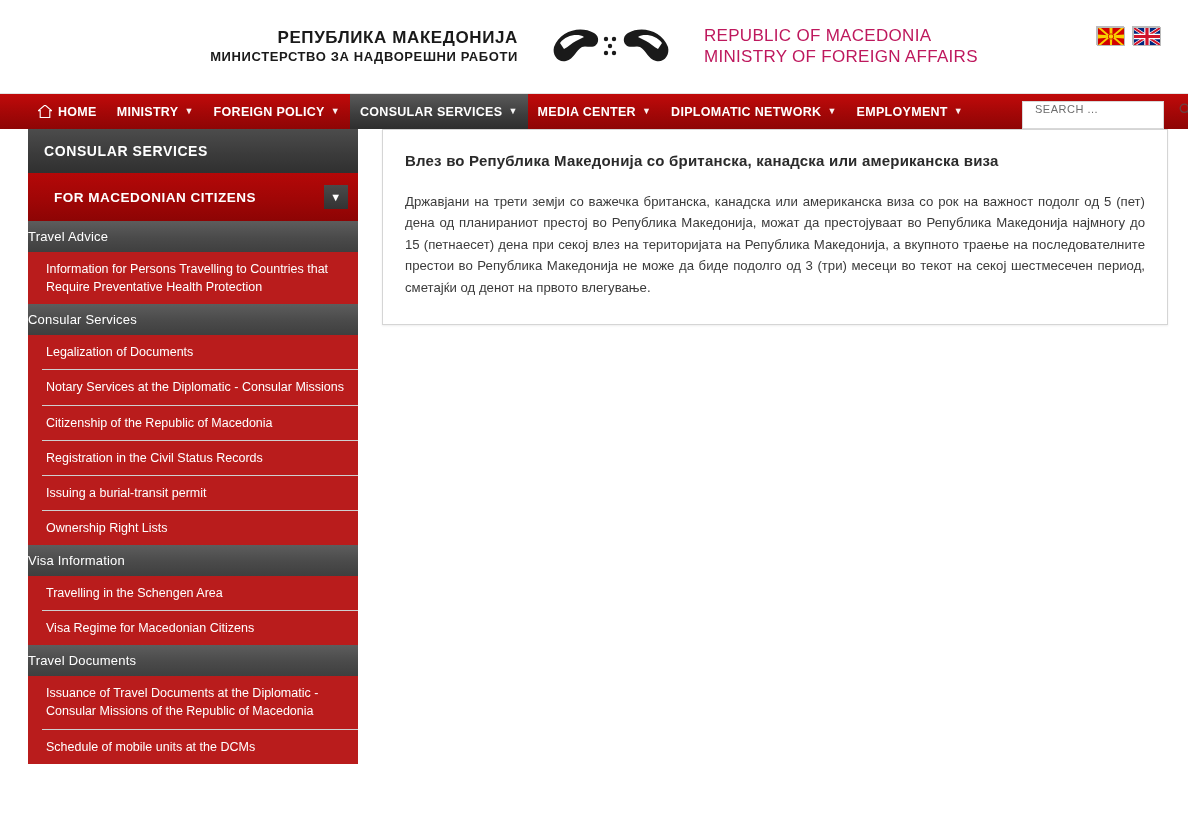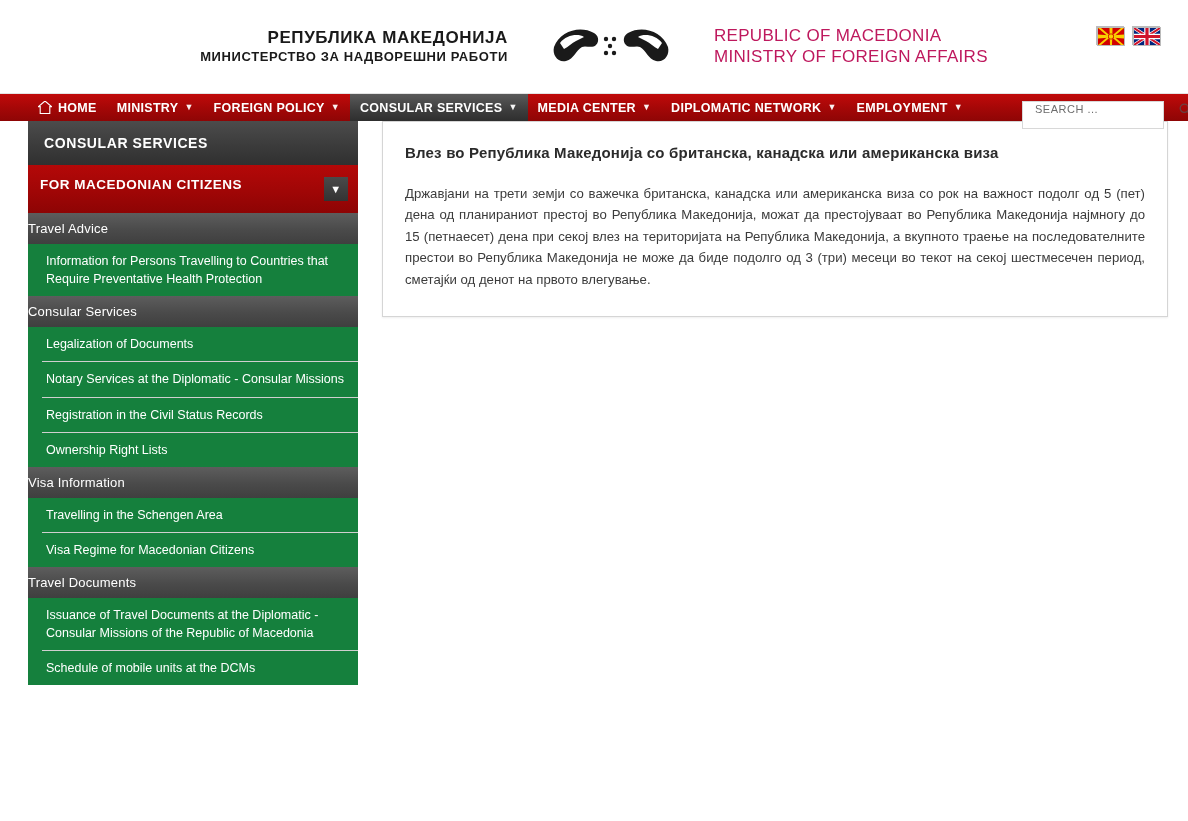--- a/index.html
+++ b/index.html
@@ -20,21 +20,21 @@
     position: relative;
     height: 92px;
     background: #ffffff;
     border-bottom: 1px solid #ffffff;
   }
   .header-inner {
     display: flex;
     align-items: center;
     justify-content: center;
     height: 92px;
-    gap: 16px;
+    gap: 6px;
   }
   .title-mk {
     text-align: right;
     line-height: 1.25;
     padding-right: 22px;
   }
   .title-mk .line1 {
     font-size: 17px;
     font-weight: bold;
     letter-spacing: 0.6px;
@@ -74,21 +74,21 @@
   .flag {
     width: 26px;
     height: 17px;
     display: block;
     border: 1px solid #bbb;
   }
 
   
   .navbar {
     position: relative;
-    height: 28px;
+    height: 36px;
     background: linear-gradient(180deg, #c00a0a 0%, #a30707 55%, #8e0505 100%);
     display: flex;
     align-items: stretch;
     padding-left: 28px;
     box-sizing: border-box;
     border-top: 1px solid #e4e4e4;
   }
   .nav-item {
     display: flex;
     align-items: center;
@@ -173,27 +173,28 @@
     background: linear-gradient(180deg, #4c4c4c 0%, #3a3a3a 60%, #303030 100%);
     color: #ffffff;
     font-size: 14px;
     font-weight: bold;
     letter-spacing: 0.6px;
     padding: 14px 16px;
     text-transform: uppercase;
   }
   .sb-section {
     display: flex;
+    align-items: center;
     justify-content: space-between;
     background: linear-gradient(180deg, #b40808 0%, #a00606 55%, #8d0404 100%);
     color: #fff;
     font-size: 13.5px;
     font-weight: bold;
     letter-spacing: 0.5px;
-    padding: 12px 10px 12px 12px;
+    padding: 12px 10px 12px 26px;
     text-transform: uppercase;
     cursor: pointer;
   }
   .sb-toggle {
     width: 24px;
     height: 24px;
     background: linear-gradient(180deg, #4a4a4a 0%, #333 100%);
     display: flex;
     align-items: center;
     justify-content: center;
@@ -201,21 +202,21 @@
     color: #fff;
   }
   .sb-group-title {
     background: linear-gradient(180deg, #5d5d5d 0%, #4a4a4a 55%, #3f3f3f 100%);
     color: #ffffff;
     font-size: 13px;
     padding: 8px 0;
     letter-spacing: 0.2px;
   }
   .sb-links {
-    background: #15803d;
+    background: #b91c1c;
     padding: 0 0 0 14px;
   }
   .sb-link {
     color: #ffffff;
     font-size: 12.5px;
     line-height: 1.45;
     padding: 8px 12px 8px 4px;
     border-bottom: 1px solid #cfcfcf;
     cursor: pointer;
   }
@@ -370,21 +371,23 @@
 
     <div class="sb-group-title">Travel Advice</div>
     <div class="sb-links">
       <div class="sb-link">Information for Persons Travelling to Countries that Require Preventative Health Protection</div>
     </div>
 
     <div class="sb-group-title">Consular Services</div>
     <div class="sb-links">
       <div class="sb-link">Legalization of Documents</div>
       <div class="sb-link">Notary Services at the Diplomatic - Consular Missions</div>
+      <div class="sb-link">Citizenship of the Republic of Macedonia</div>
       <div class="sb-link">Registration in the Civil Status Records</div>
+      <div class="sb-link">Issuing a burial-transit permit</div>
       <div class="sb-link">Ownership Right Lists</div>
     </div>
 
     <div class="sb-group-title">Visa Information</div>
     <div class="sb-links">
       <div class="sb-link">Travelling in the Schengen Area</div>
       <div class="sb-link">Visa Regime for Macedonian Citizens</div>
     </div>
 
     <div class="sb-group-title">Travel Documents</div>

